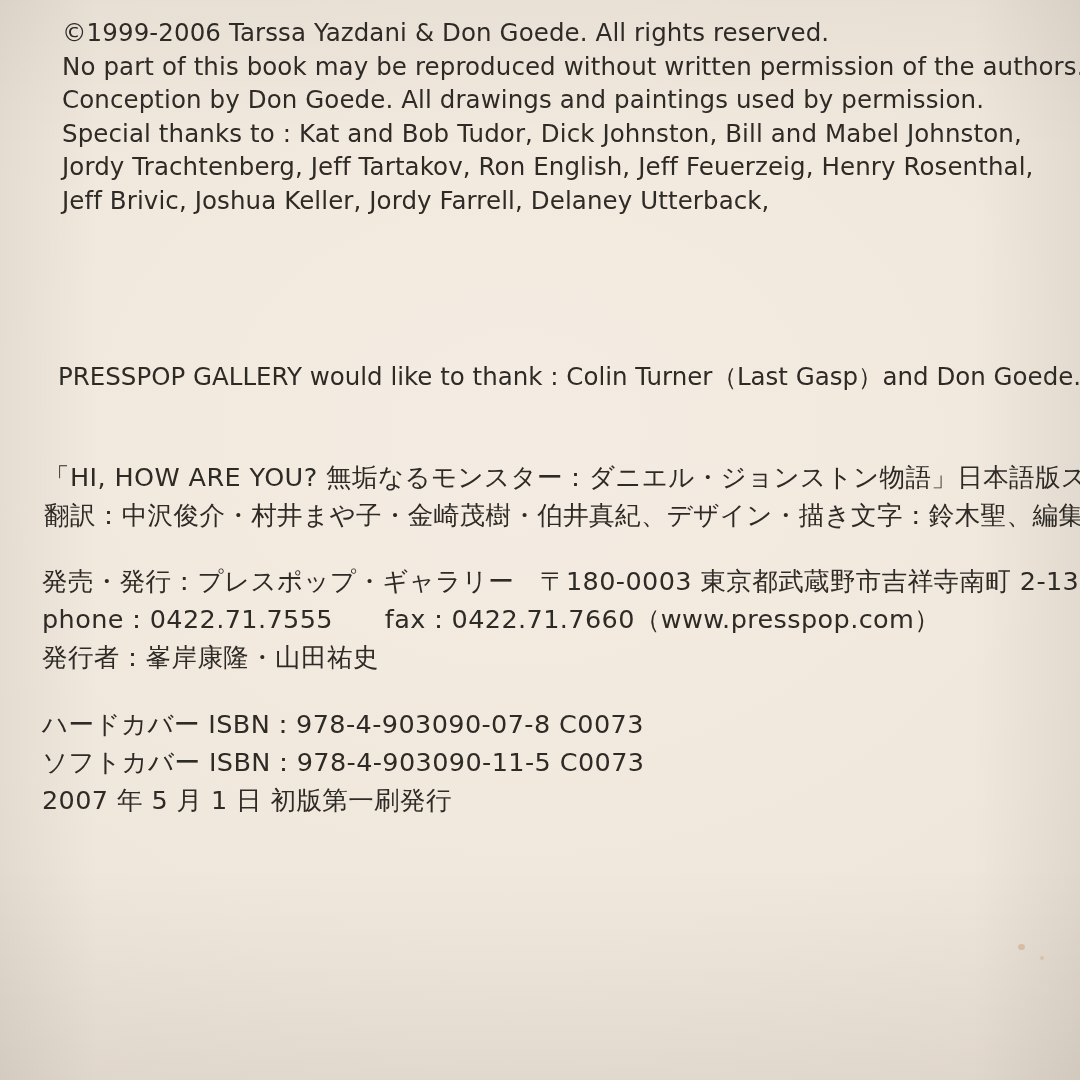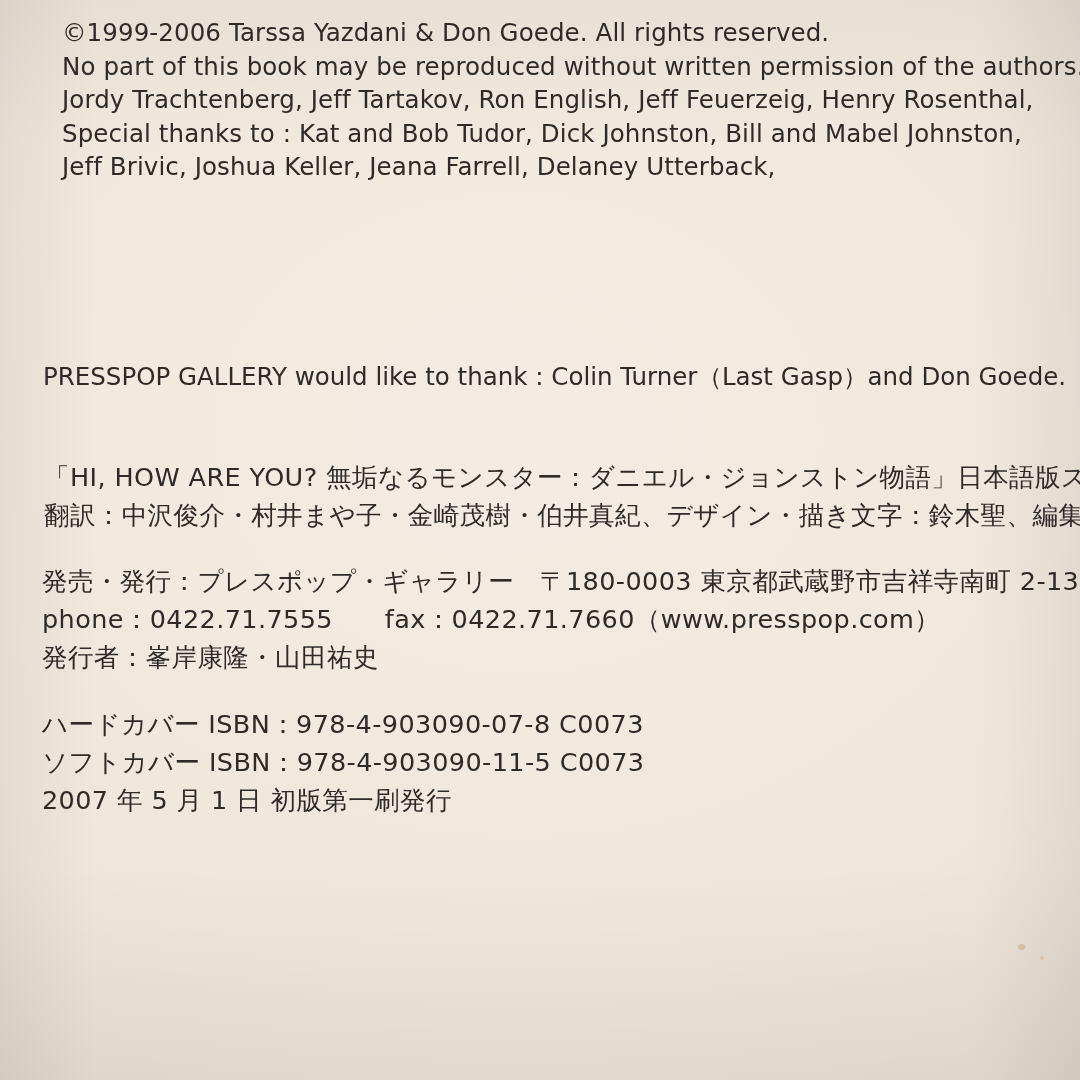--- a/index.html
+++ b/index.html
@@ -61,21 +61,21 @@
     width: 1010px;
   }
   .en .line {
     font-size: 24.5px;
     line-height: 33.6px;
     letter-spacing: 0.1px;
     font-family: "DejaVu Sans", "Liberation Sans", sans-serif;
   }
 
   .thanks {
-    left: 43px;
+    left: 58px;
     top: 360px;
     width: 1020px;
   }
   .thanks .line {
     font-size: 24.5px;
     line-height: 33.6px;
   }
 
   
   .jp-staff {
@@ -121,23 +121,24 @@
 <div class="paper"></div>
 <div class="speck" style="left:1018px;top:944px;width:7px;height:6px;"></div>
 <div class="speck" style="left:1040px;top:956px;width:4px;height:4px;opacity:0.4;"></div>
 <div class="speck" style="left:214px;top:24px;width:3px;height:3px;opacity:0.45;"></div>
 
 <div class="page">
 
   <div class="block en">
     <div class="line">©1999-2006  Tarssa Yazdani &amp; Don Goede.  All rights reserved.</div>
     <div class="line">No part of this book may be reproduced without written permission of the authors.</div>
+    <div class="line">Conception by Don Goede.  All drawings and paintings used by permission.</div>
+    <div class="line">Special thanks to : Kat and Bob Tudor, Dick Johnston, Bill and Mabel Johnston,</div>
     <div class="line">Jordy Trachtenberg, Jeff Tartakov, Ron English, Jeff Feuerzeig, Henry Rosenthal,</div>
-    <div class="line">Special thanks to : Kat and Bob Tudor, Dick Johnston, Bill and Mabel Johnston,</div>
-    <div class="line">Jeff Brivic, Joshua Keller, Jeana Farrell, Delaney Utterback,</div>
+    <div class="line">Jeff Brivic, Joshua Keller, Jordy Farrell, Delaney Utterback,</div>
   </div>
 
   <div class="block thanks">
     <div class="line">PRESSPOP GALLERY would like to thank : Colin Turner（Last Gasp）and Don Goede.</div>
   </div>
 
   <div class="block jp-staff">
     <div class="line">「HI, HOW ARE YOU?  無垢なるモンスター：ダニエル・ジョンストン物語」日本語版スタッフ</div>
     <div class="line">翻訳：中沢俊介・村井まや子・金崎茂樹・伯井真紀、デザイン・描き文字：鈴木聖、編集：伯井</div>
   </div>

